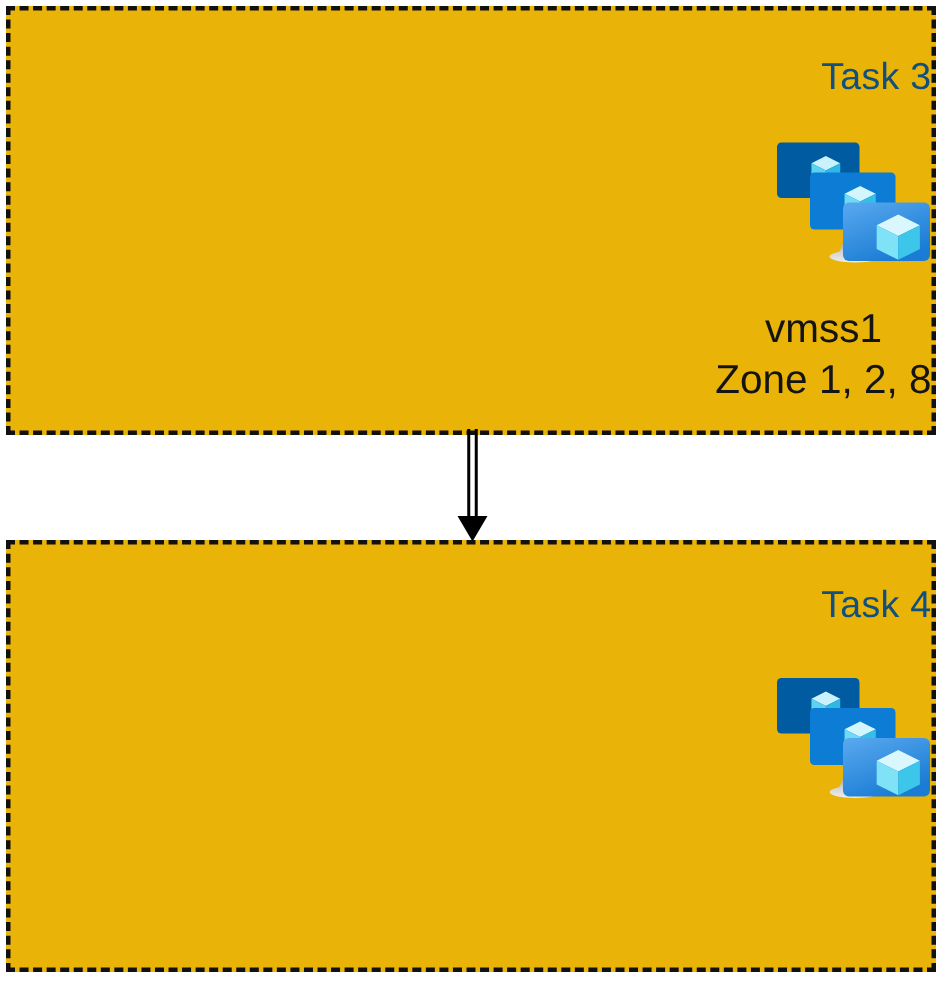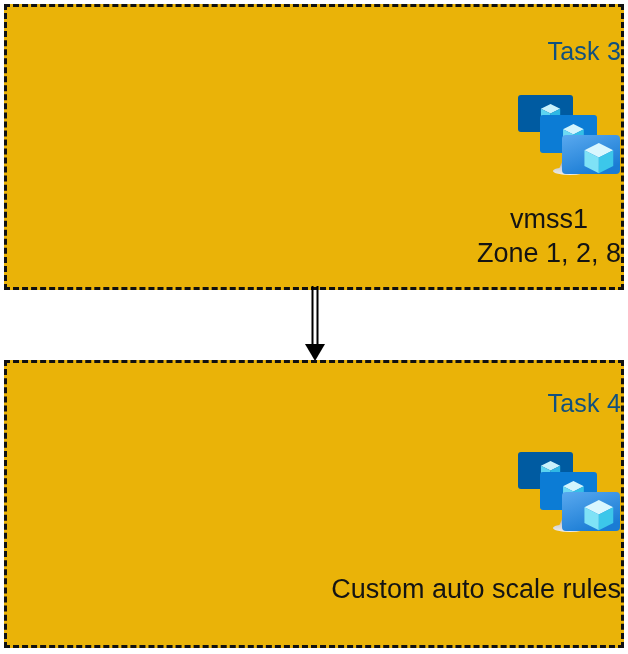--- a/index.html
+++ b/index.html
@@ -200,18 +200,15 @@
 
         <rect x="47" y="44" width="58" height="39" rx="4" fill="url(#frontScreenB)"></rect>
         <g transform="translate(68,52) scale(0.72)">
           <path d="M22 0 L42 10 L22 20 L2 10 Z" fill="#DAF7FE"></path>
           <path d="M2 10 L22 20 L22 42 L2 32 Z" fill="#7FE2F6"></path>
           <path d="M42 10 L22 20 L22 42 L42 32 Z" fill="#3CC7EA"></path>
         </g>
       </svg>
     </div>
 
-    <div class="label-block">
-      <div class="label-line">Custom auto scale rules</div>
-    </div>
   </div>
 
 </div>
 
 </body></html>

